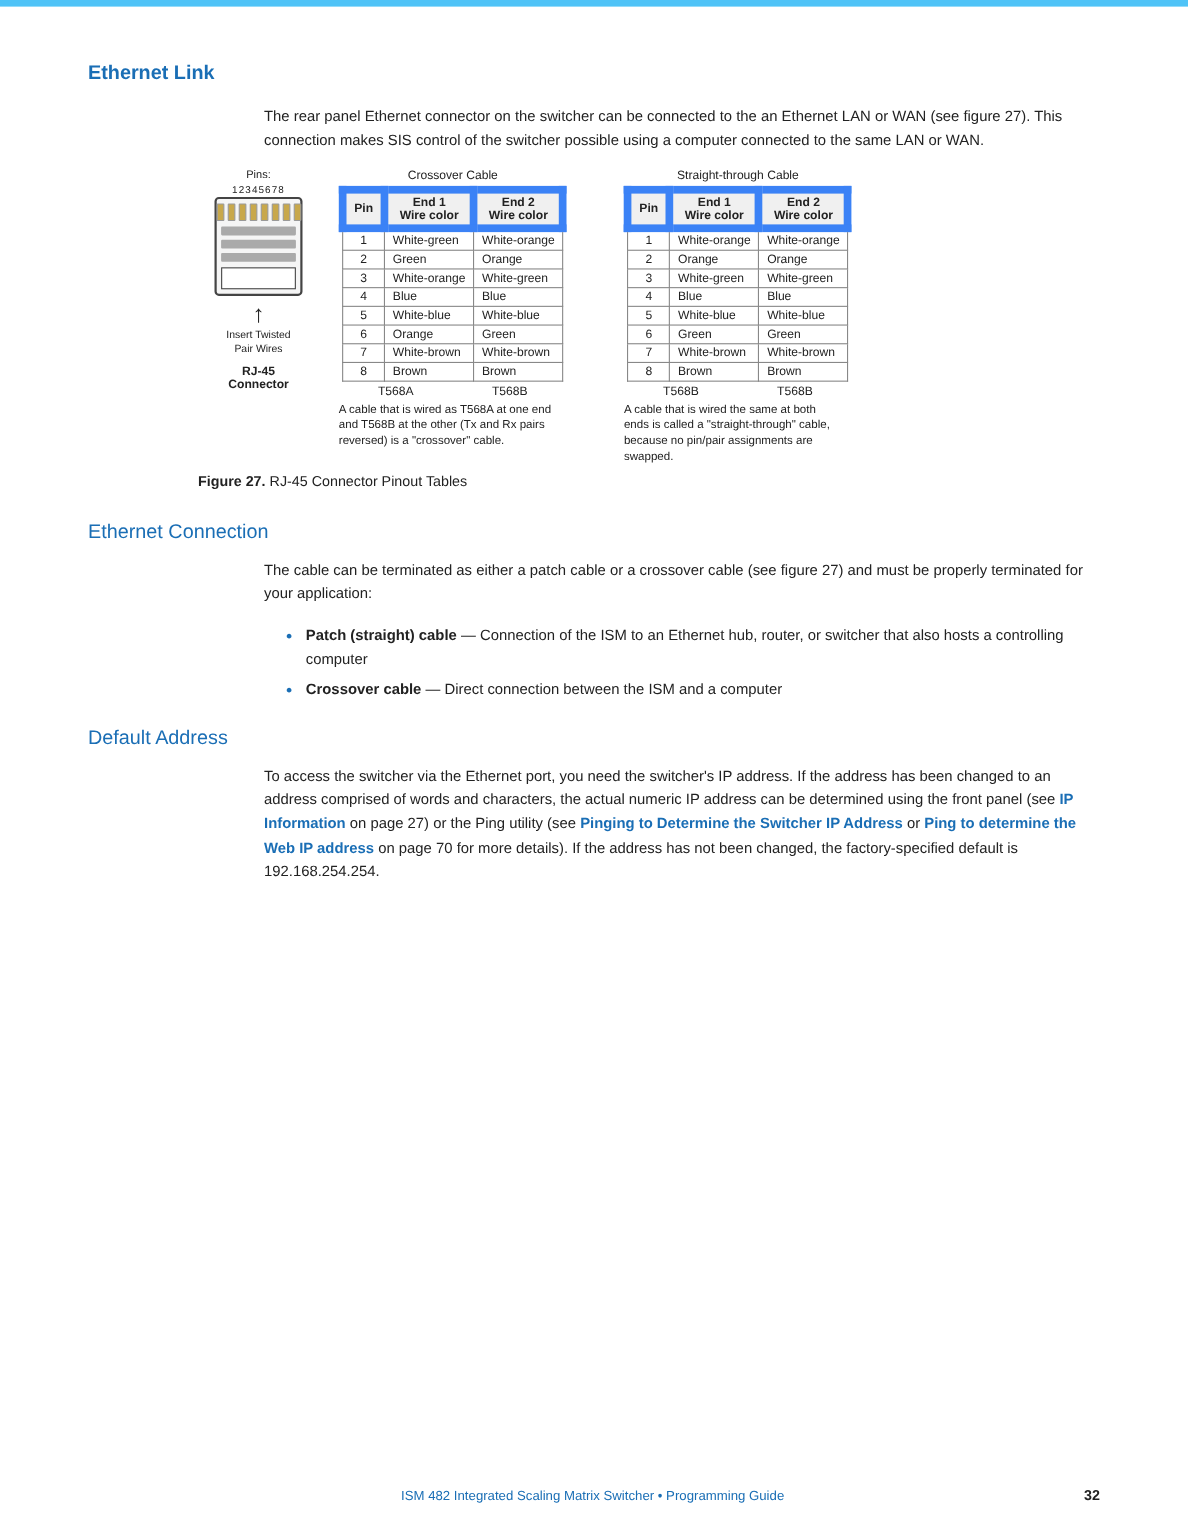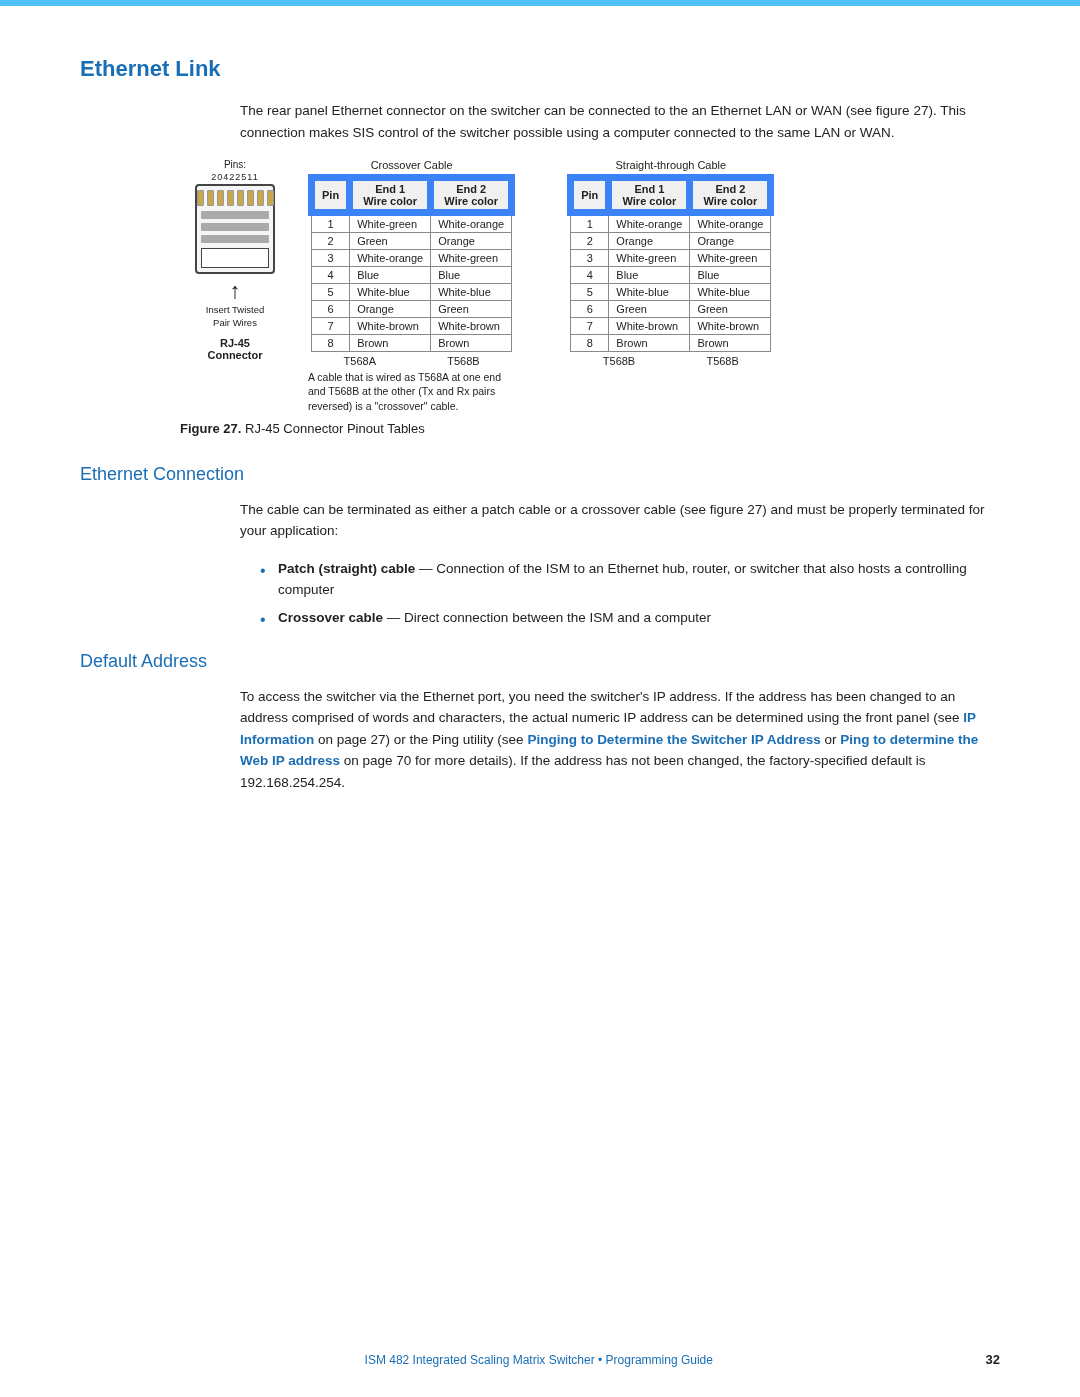--- a/index.html
+++ b/index.html
@@ -15,21 +15,21 @@
     .top-bar {
       height: 6px;
       background: #4fc3f7;
       width: 100%;
     }
     .page-content {
       padding: 50px 80px 80px 80px;
     }
     h1.section-title {
       color: #1a6eb5;
-      font-size: 22px;
+      font-size: 18px;
       font-weight: bold;
       margin-bottom: 18px;
       border-bottom: none;
     }
     h2.sub-title {
       color: #1a6eb5;
       font-size: 18px;
       font-weight: normal;
       margin-bottom: 14px;
     }
@@ -256,21 +256,21 @@
   <div class="section-gap">
     <h1 class="section-title">Ethernet Link</h1>
 
     <div class="body-text">The rear panel Ethernet connector on the switcher can be connected to the an Ethernet LAN or WAN (see figure 27).  This connection makes SIS control of the switcher possible using a computer connected to the same LAN or WAN.</div>
 
     <div class="figure-container">
       <div class="figure-inner">
 
         <div class="rj45-diagram">
           <div class="pins-label">Pins:</div>
-          <div class="pin-numbers">20422511</div>
+          <div class="pin-numbers">12345678</div>
           <div class="connector-body">
             <div class="pins-row">
               <div class="pin"></div>
               <div class="pin"></div>
               <div class="pin"></div>
               <div class="pin"></div>
               <div class="pin"></div>
               <div class="pin"></div>
               <div class="pin"></div>
               <div class="pin"></div>
@@ -399,20 +399,21 @@
                     <td>8</td>
                     <td>Brown</td>
                     <td>Brown</td>
                   </tr>
                 </tbody>
             </table>
             <div class="t568-row">
               <div class="t568-cell">T568B</div>
               <div class="t568-cell">T568B</div>
             </div>
+            <div class="caption-text">A cable that is wired the same at both ends is called a "straight-through" cable, because no pin/pair assignments are swapped.</div>
           </div>
         </div>
       </div>
 
       <div class="figure-caption">
         <strong>Figure 27.</strong>
         <span>  RJ-45 Connector Pinout Tables</span>
       </div>
     </div>
   </div>

